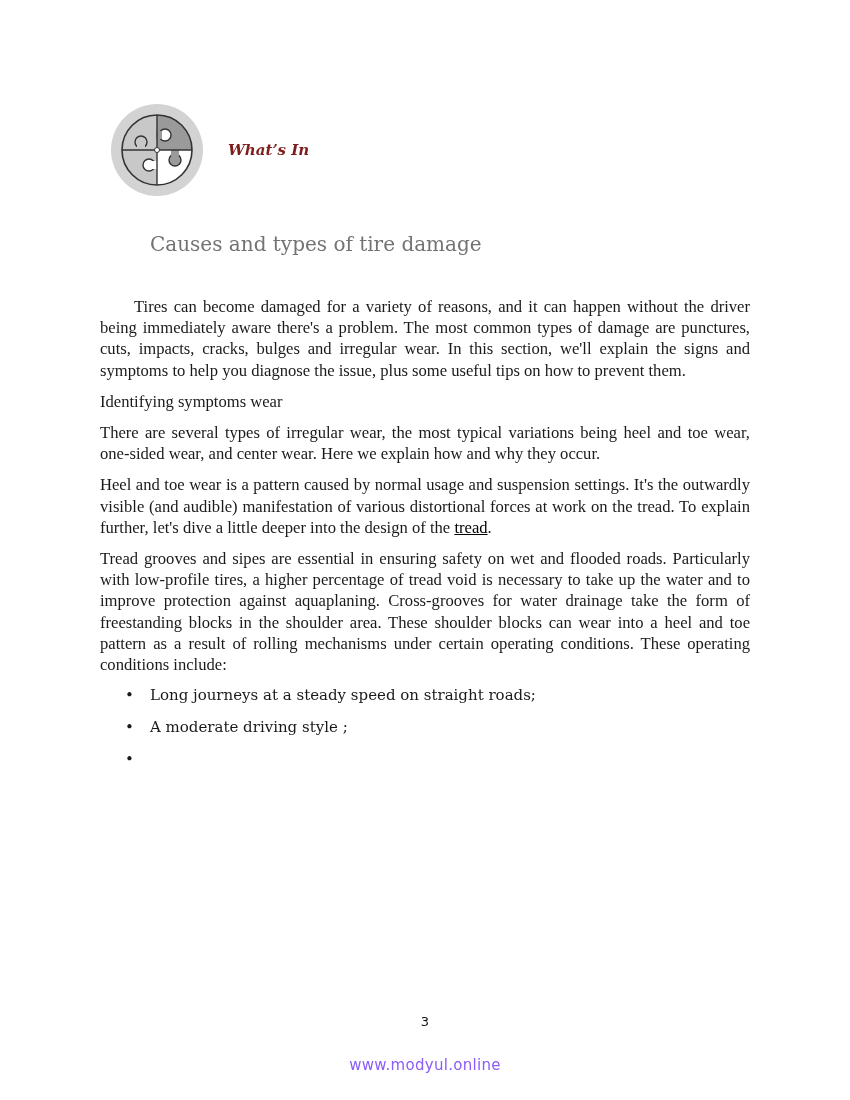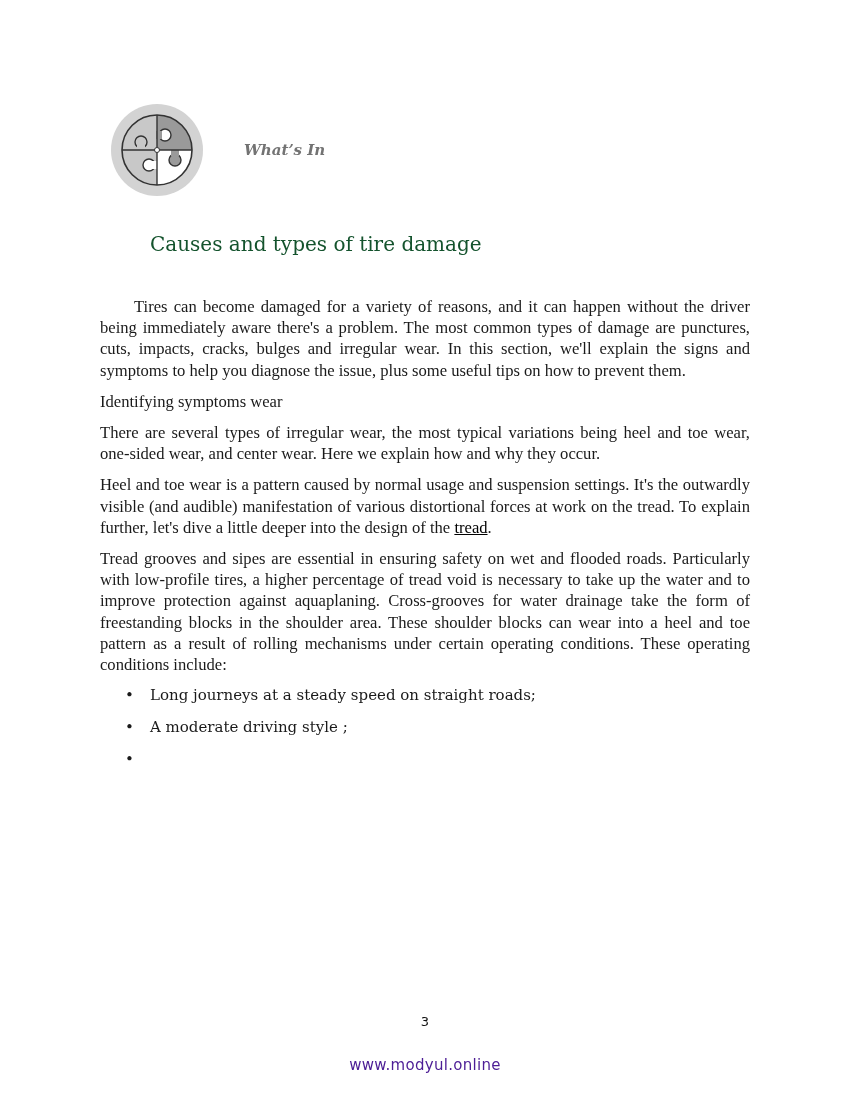--- a/index.html
+++ b/index.html
@@ -1,30 +1,30 @@
 <!DOCTYPE html>
 <html><head>
   <meta charset="utf-8">
   <style>
     html, body { margin: 0; padding: 0; background: #ffffff; }
     body { width: 850px; height: 1100px; position: relative; overflow: hidden; color: #1a1a1a; }
     .icon-wrap { position: absolute; left: 111px; top: 104px; width: 92px; height: 92px; }
-    .whats-in { position: absolute; left: 244px; top: 141px; font-family: "DejaVu Serif", serif; font-weight: bold; font-style: italic; font-size: 15px; color: #737373; }
-    .title { position: absolute; left: 150px; top: 232px; font-family: "DejaVu Serif", serif; font-size: 20px; color: #14532d; margin: 0; font-weight: normal; }
+    .whats-in { position: absolute; left: 228px; top: 141px; font-family: "DejaVu Serif", serif; font-weight: bold; font-style: italic; font-size: 15px; color: #7f1d1d; }
+    .title { position: absolute; left: 150px; top: 232px; font-family: "DejaVu Serif", serif; font-size: 20px; color: #737373; margin: 0; font-weight: normal; }
     .content { position: absolute; left: 100px; top: 288px; width: 650px; font-family: "Liberation Serif", serif; font-size: 16.6px; line-height: 21.2px; }
     .content p { margin: 8px 0 10px 0; text-align: justify; }
     .content p.indent { text-indent: 34px; }
     .content p.plain { text-align: left; }
     .content .italic { font-style: italic; }
     .content a { color: #000000; text-decoration: underline; }
     ul.bullets { list-style: none; margin: 0; padding: 0; font-family: "DejaVu Serif", serif; font-size: 15px; }
     ul.bullets li { position: relative; padding-left: 50px; margin: 0 0 11px 0; line-height: 21px; }
     ul.bullets li .bullet { position: absolute; left: 25px; top: 0; }
     .page-number { position: absolute; left: 0; width: 850px; top: 1014px; text-align: center; font-family: "DejaVu Sans", sans-serif; font-size: 13px; color: #111; }
-    .watermark { position: absolute; left: 0; width: 850px; top: 1056px; text-align: center; font-family: "DejaVu Sans", sans-serif; font-size: 15px; color: #4c1d95; letter-spacing: 0.3px; }
+    .watermark { position: absolute; left: 0; width: 850px; top: 1056px; text-align: center; font-family: "DejaVu Sans", sans-serif; font-size: 15px; color: #8b5cf6; letter-spacing: 0.3px; }
   </style>
 </head>
 <body>
 
 <div class="icon-wrap">
   <svg width="92" height="92" viewBox="0 0 92 92">
     <circle cx="46" cy="46" r="46" fill="#d3d3d3"></circle>
 
     <path d="M46 11 A35 35 0 0 0 11 46 L46 46 Z" fill="#c8c8c8"></path>
 

